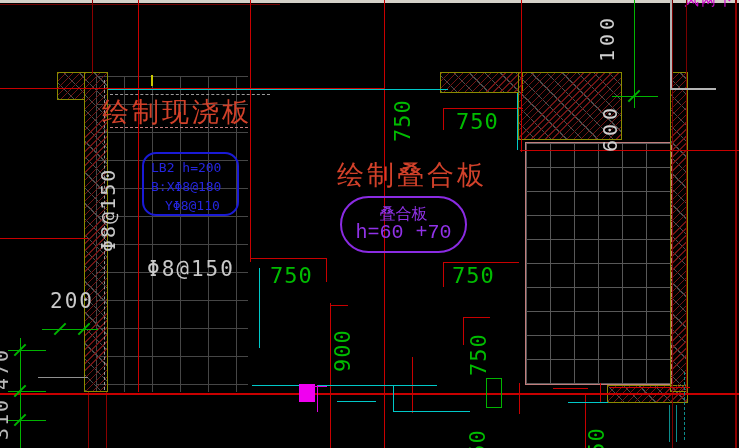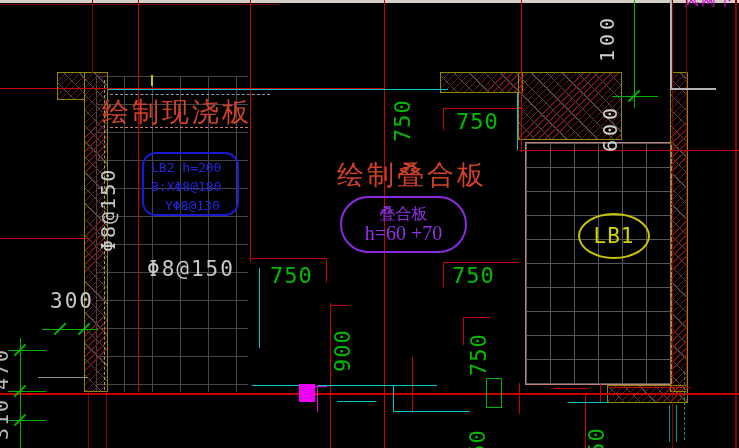--- a/index.html
+++ b/index.html
@@ -25,21 +25,21 @@
     background-size:24px 24px;}
   .redlbl{position:absolute;color:#d2412a;font-size:27px;letter-spacing:3px;line-height:1;
     font-family:"DejaVu Sans",sans-serif;}
   .btag{position:absolute;left:142px;top:152px;width:97px;height:64px;box-sizing:border-box;
     border:2px solid #1a1ad6;border-radius:14px;color:#2525e0;font-size:13px;line-height:1.45;
     padding:5px 4px 0 7px;}
   .ptag{position:absolute;left:340px;top:196px;width:127px;height:57px;box-sizing:border-box;
     border:2px solid #8a2be2;border-radius:29px;color:#9132e8;display:flex;flex-direction:column;
     align-items:center;justify-content:center;font-family:"DejaVu Sans",sans-serif;}
   .ptag .l1{font-size:16px;line-height:1.1;}
-  .ptag .l2{font-size:20px;line-height:1.1;font-family:Liberation Serif, serif;}
+  .ptag .l2{font-size:20px;line-height:1.1;font-family:Liberation Mono, monospace;}
   .yell{position:absolute;left:578px;top:213px;width:72px;height:46px;box-sizing:border-box;
     border:2px solid #c6c600;border-radius:50%;color:#d2d200;font-size:21px;display:flex;
     align-items:center;justify-content:center;letter-spacing:1px;}
   .dashsal{position:absolute;height:0;border-top:1px dashed #c27d7d;}
   .dashwht{position:absolute;height:0;border-top:1px dashed #9a9a9a;}
   .dashwv{position:absolute;width:0;border-left:1px dashed #9a9a9a;}
   .dashtv{position:absolute;width:0;border-left:1px dashed #0d8c8c;}
   .clipbox{position:absolute;left:684px;top:0;width:54px;height:12px;overflow:hidden;}
   .clipbox span{position:absolute;left:0;top:-9px;color:#d000d0;font-size:15px;
     font-family:"DejaVu Sans",sans-serif;letter-spacing:2px;}
@@ -137,36 +137,33 @@
   <div class="h" style="left:670px;top:88px;width:46px;height:2px;background:#b4b4b4;"></div>
   <div class="h" style="left:38px;top:377px;width:50px;background:#909090;"></div>
   <div class="v" style="left:151px;top:75px;width:2px;height:11px;background:#c8c800;"></div>
 
   <div class="redlbl" style="left:102px;top:98px;">绘制现浇板</div>
   <div class="redlbl" style="left:337px;top:161px;">绘制叠合板</div>
 
   <div class="btag">
     <div>LB2 h=200</div>
     <div>B:XΦ8@180</div>
-    <div style="padding-left:14px;">YΦ8@130</div>
+    <div style="padding-left:14px;">YΦ8@110</div>
   </div>
 
   <div class="ptag">
     <div class="l1">叠合板</div>
     <div class="l2">h=60 +70</div>
   </div>
 
-  <div class="yell">
-    <span>LB1</span>
-  </div>
 
   <div class="wt vt" style="left:98px;top:252px;font-size:20px;">Φ8@150</div>
   <div class="wt" style="left:147px;top:259px;">Φ8@150</div>
 
-  <div class="wt" style="left:50px;top:291px;">300</div>
+  <div class="wt" style="left:50px;top:291px;">200</div>
   <div class="wt vt" style="left:597px;top:62px;font-size:20px;letter-spacing:4px;color:#d0d0d0;">100</div>
   <div class="wt vt" style="left:600px;top:152px;font-size:20px;letter-spacing:4px;color:#d0d0d0;">600</div>
   <div class="wt vt" style="left:-9px;top:390px;font-size:20px;color:#b8b8b8;">470</div>
   <div class="wt vt" style="left:-9px;top:440px;font-size:20px;color:#b8b8b8;">310</div>
 
   <div class="dim vt" style="left:392px;top:142px;">750</div>
   <div class="dim" style="left:456px;top:111px;">750</div>
   <div class="dim" style="left:270px;top:265px;">750</div>
   <div class="dim" style="left:452px;top:265px;">750</div>
   <div class="dim vt" style="left:332px;top:372px;">900</div>

